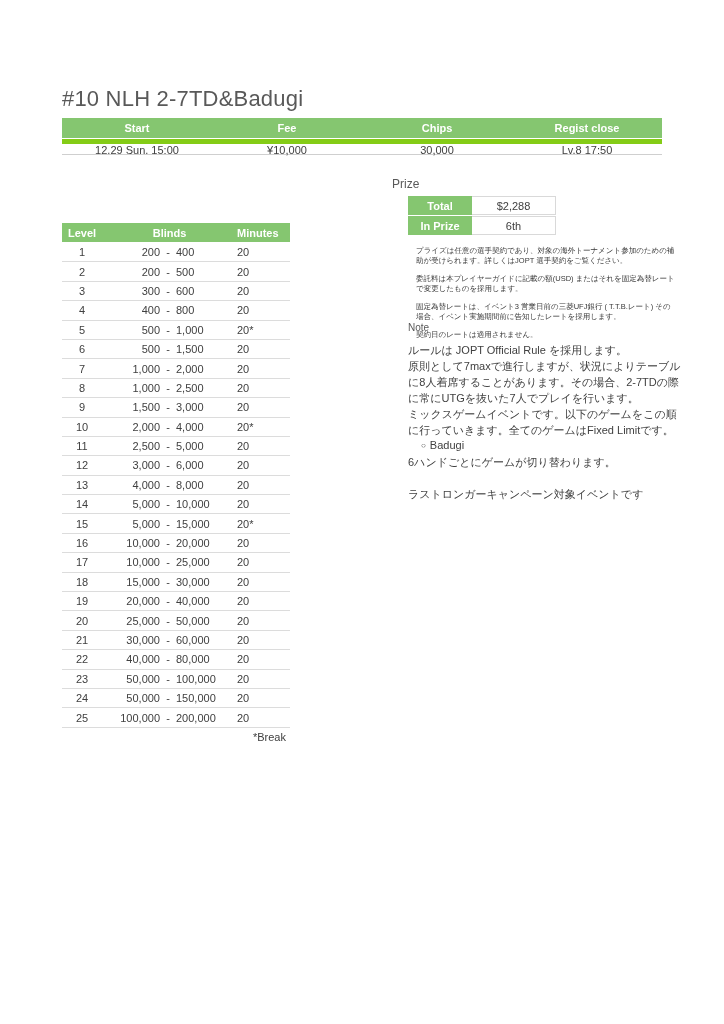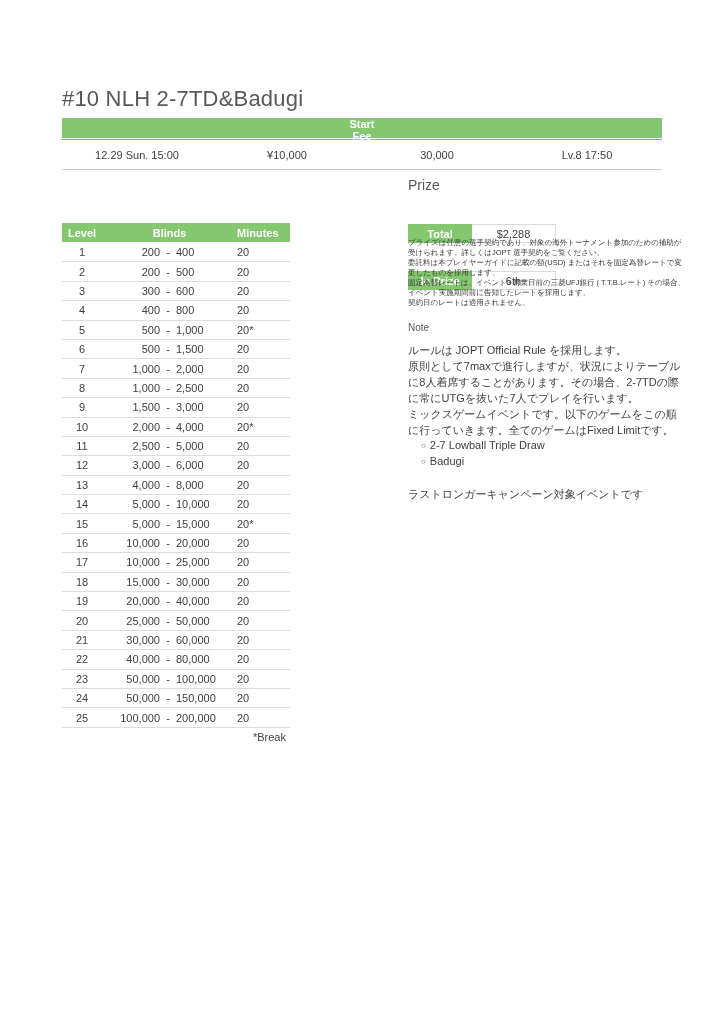--- a/index.html
+++ b/index.html
@@ -7,52 +7,52 @@
   .page {
     position:relative; width:724px; height:1024px; background:#ffffff;
     font-family:"Liberation Sans", sans-serif; color:#404040; overflow:hidden;padding-left:24px;
   }
   .title {
     position:absolute; left:62px; top:86px;
     font-size:22px; font-weight:400; color:#595959; letter-spacing:0.2px;
   }
   
   .info { position:absolute; left:62px; top:118px; width:600px; }
-  .info-header { display:flex; background:var(--green); height:20px; align-items:center;flex-direction:column; }
+  .info-header { display:flex; background:var(--green); height:20px; align-items:center; }
   .info-header span { flex:1; text-align:center; color:#ffffff; font-size:11px; font-weight:700; }
-  .info-values { display:flex; height:31px; align-items:center; margin-top:1px;
-                 border-top:1px solid #84cc16; border-bottom:1px solid #cfcfcf; }
+  .info-values { display:flex; height:16px; margin-top:1px;
+                 border-top:5px solid #84cc16; border-bottom:1px solid #cfcfcf; }
   .info-values span { flex:1; text-align:center; font-size:11px; color:#404040; }
   
   .blinds { position:absolute; left:62px; top:175px; width:228px; }
   .bl-header { display:flex; background:var(--green); height:19px; align-items:center;
                color:#ffffff; font-size:11px; font-weight:700; margin-bottom:1px;margin-top:48px; }
   .col-level { width:40px; text-align:center; }
   .col-blinds { width:135px; text-align:center; }
   .col-min { width:53px; text-align:left; }
   .bl-row { display:flex; height:19.4px; align-items:center;
             border-bottom:1px solid #dcdcdc; font-size:11px; color:#404040; }
   .bl-row .col-blinds { display:flex; }
   .bl-row .sb { width:58px; text-align:right; }
   .bl-row .dash { width:16px; text-align:center; }
   .bl-row .bb { width:59px; text-align:left; }
   .break-note { margin-top:3px; width:228px; text-align:right; padding-right:4px;
                 font-size:11px; color:#404040; }
   
-  .prize-heading { position:absolute; left:408px; top:177px; font-size:14px; color:#595959; }
+  .prize-heading { position:absolute; left:392px; top:177px; font-size:12px; color:#595959; }
   .prize-table { position:absolute; left:408px; top:196px; }
-  .prize-row { display:flex; height:19px; margin-bottom:1px;margin-top:28px; }
+  .prize-row { display:flex; height:19px; margin-bottom:1px; }
   .prize-label { width:64px; background:var(--green); color:#fff; font-weight:700; font-size:11px;
                  display:flex; align-items:center; justify-content:center; }
   .prize-value { width:84px; font-size:11px; color:#404040; background:#fff;
                  display:flex; align-items:center; justify-content:center;
                  border:1px solid #d9d9d9; border-left:none; }
   .fine-print { position:absolute; left:408px; top:238px; width:278px;
                 font-size:7.5px; line-height:10px; color:#383838; }
-  .fine-print p { margin:0; }
+  .fine-print p { margin:8px; }
   
   .note-heading { position:absolute; left:408px; top:322px; font-size:10px; color:#595959; }
   .note-body { position:absolute; left:408px; top:342px; width:276px;
                font-size:11px; line-height:16px; color:#404040; }
   .note-line { margin:0; }
   .note-line.bullet { padding-left:13px; line-height:15px; }
   .bullet-glyph { font-size:8px; margin-right:4px; position:relative; top:-1px; }
   .note-spacer { height:16px; }
 </style>
 </head>
@@ -329,19 +329,19 @@
       <p>委託料は本プレイヤーガイドに記載の額(USD) またはそれを固定為替レートで変更したものを採用します。</p>
       <p>固定為替レートは、イベント3 営業日前の三菱UFJ銀行 ( T.T.B.レート) その場合、イベント実施期間前に告知したレートを採用します。</p>
       <p>契約日のレートは適用されません。</p>
     </div>
 
   <div class="note-heading">Note</div>
   <div class="note-body" id="note-body">
       <div class="note-line">ルールは JOPT Official Rule を採用します。</div>
       <div class="note-line">原則として7maxで進行しますが、状況によりテーブルに8人着席することがあります。その場合、2-7TDの際に常にUTGを抜いた7人でプレイを行います。</div>
       <div class="note-line">ミックスゲームイベントです。以下のゲームをこの順に行っていきます。全てのゲームはFixed Limitです。</div>
-      <div class="note-line bullet"><span class="bullet-glyph">○</span><span>2-7 Lowball Triple Draw</span></div>
       <div class="note-line bullet"><span class="bullet-glyph">○</span><span>Badugi</span></div>
+      <div class="note-line">6ハンドごとにゲームが切り替わります。</div>
       <div class="note-spacer"></div>
       <div class="note-line">ラストロンガーキャンペーン対象イベントです</div>
     </div>
 
 </div>
 
 </body></html>

